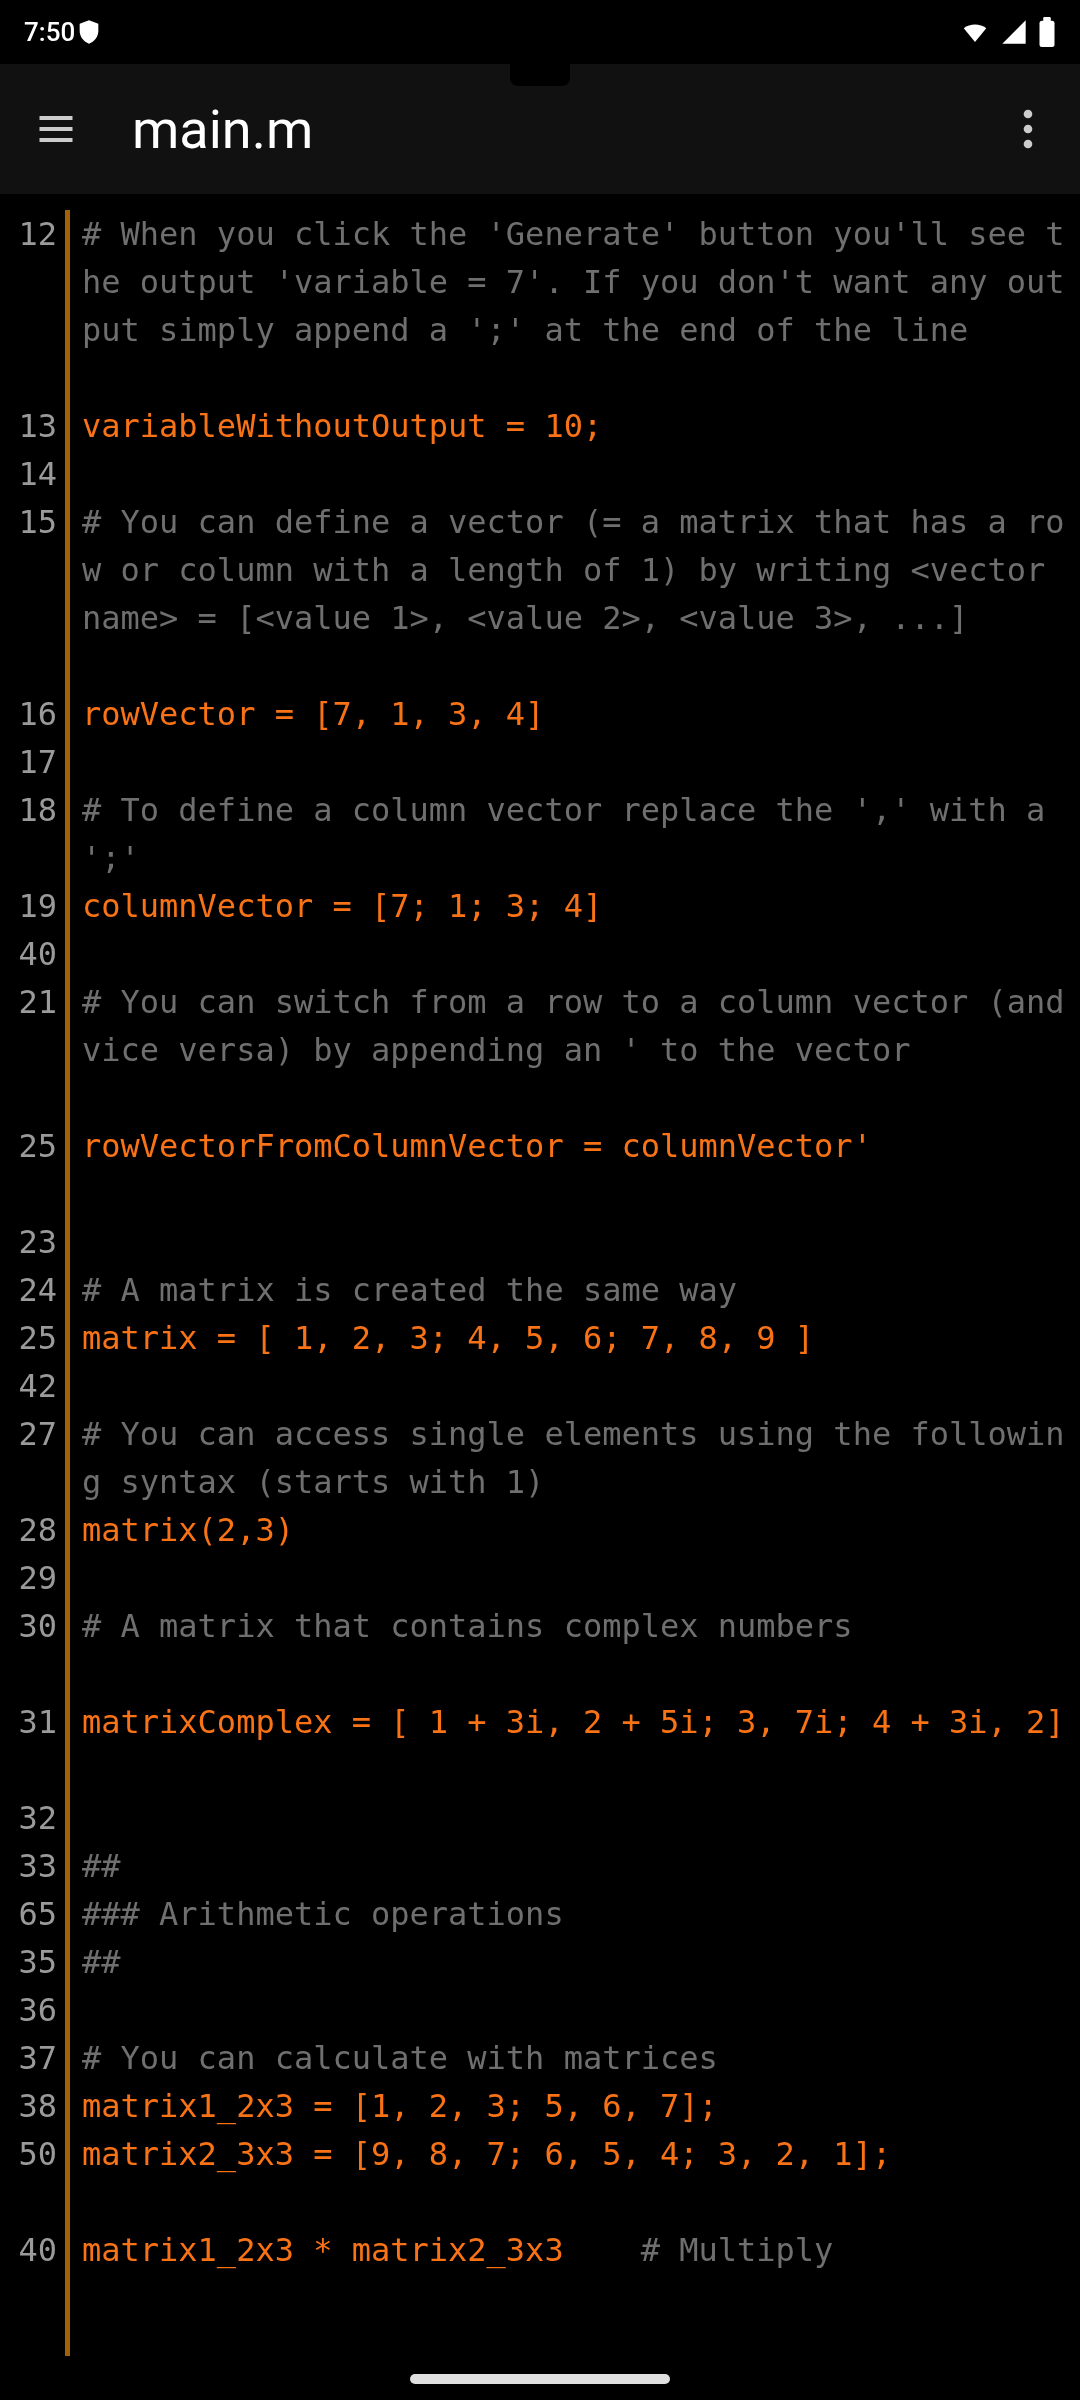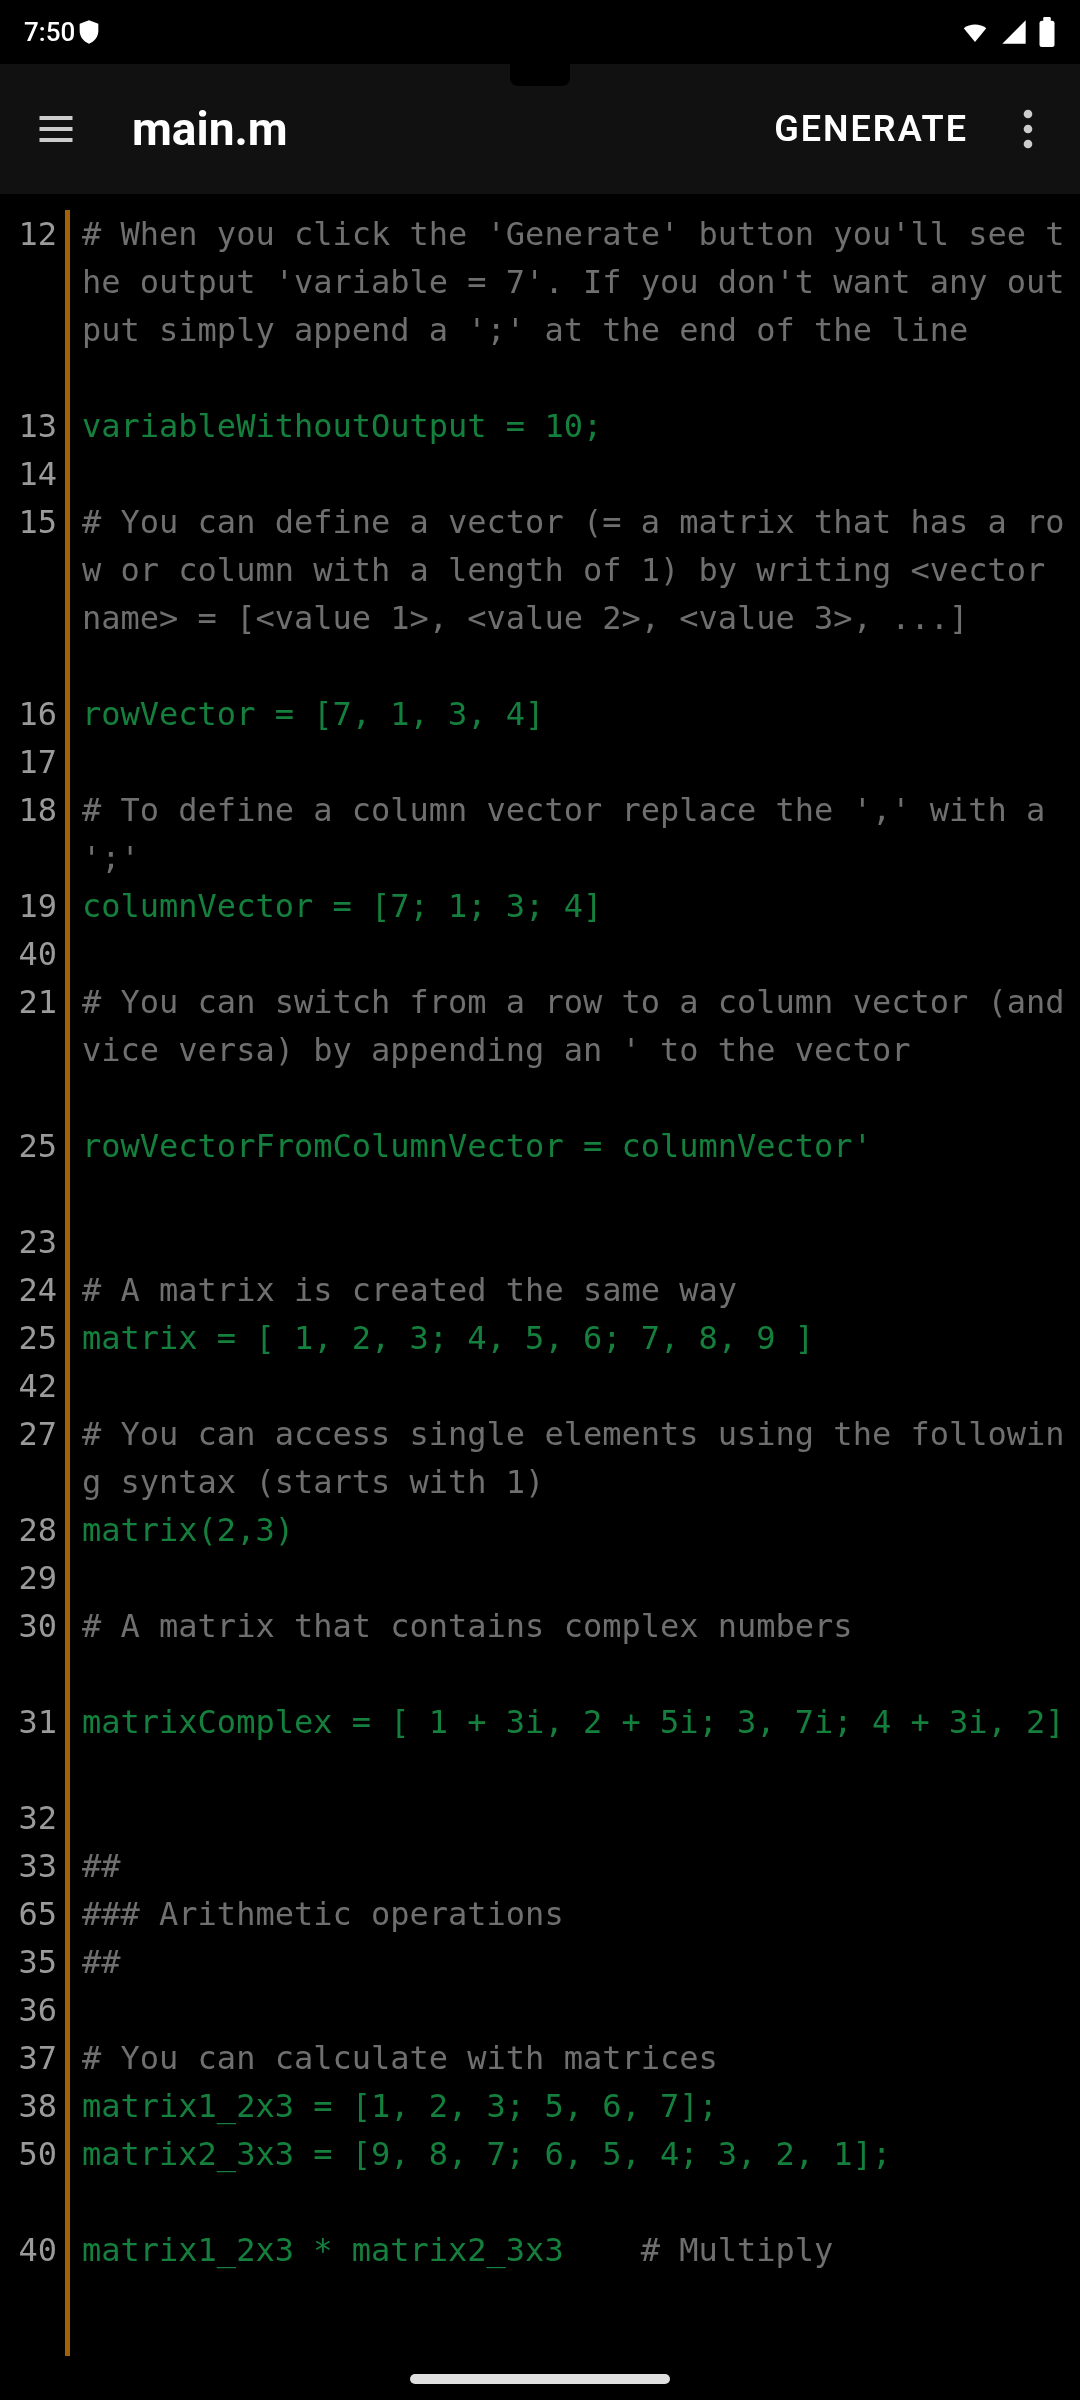--- a/index.html
+++ b/index.html
@@ -33,22 +33,22 @@
   }
   .hamburger {
     width: 72px; height: 72px;
     display: flex; align-items: center; justify-content: center;
     cursor: pointer;
     margin-right: 40px;
   }
   .hamburger svg { stroke: #ccc; }
   .title {
     color: #fff;
-    font-size: 46px;
-    font-weight: 700;
+    font-size: 54px;
+    font-weight: 400;
     flex: 1;
   }
   .generate-btn {
     color: #fff;
     font-size: 36px;
     font-weight: 600;
     letter-spacing: 2px;
     padding: 20px 28px;
     cursor: pointer;
   }
@@ -79,21 +79,21 @@
   }
   .gutter div { height: 48px; }
   .code {
     flex: 1;
     padding-left: 12px;
     white-space: pre-wrap;
     word-break: break-all;
   }
   .code .line { min-height: 48px; }
   .c { color: #6f6f6f; } 
-  .n { color: #15803d; margin-top: 28px; } 
+  .n { color: #f97316; margin-top: 28px; } 
   .navbar {
     position: absolute;
     bottom: 16px;
     left: 50%;
     transform: translateX(-50%);
     width: 260px;
     height: 10px;
     border-radius: 6px;
     background: #e0e0e0;
   }
@@ -144,21 +144,20 @@
 
 <div class="toolbar">
   <div class="hamburger">
     <svg width="44" height="44" viewBox="0 0 24 24" fill="none" stroke-width="2.2">
         <line x1="3" y1="6" x2="21" y2="6"></line>
         <line x1="3" y1="12" x2="21" y2="12"></line>
         <line x1="3" y1="18" x2="21" y2="18"></line>
       </svg>
   </div>
   <div class="title">main.m</div>
-  <div class="generate-btn">GENERATE</div>
   <div class="more">
     <svg width="10" height="44" viewBox="0 0 6 24" fill="#ccc">
         <circle cx="3" cy="3" r="2.6"></circle>
         <circle cx="3" cy="12" r="2.6"></circle>
         <circle cx="3" cy="21" r="2.6"></circle>
       </svg>
   </div>
 </div>
 
 <div class="editor">

